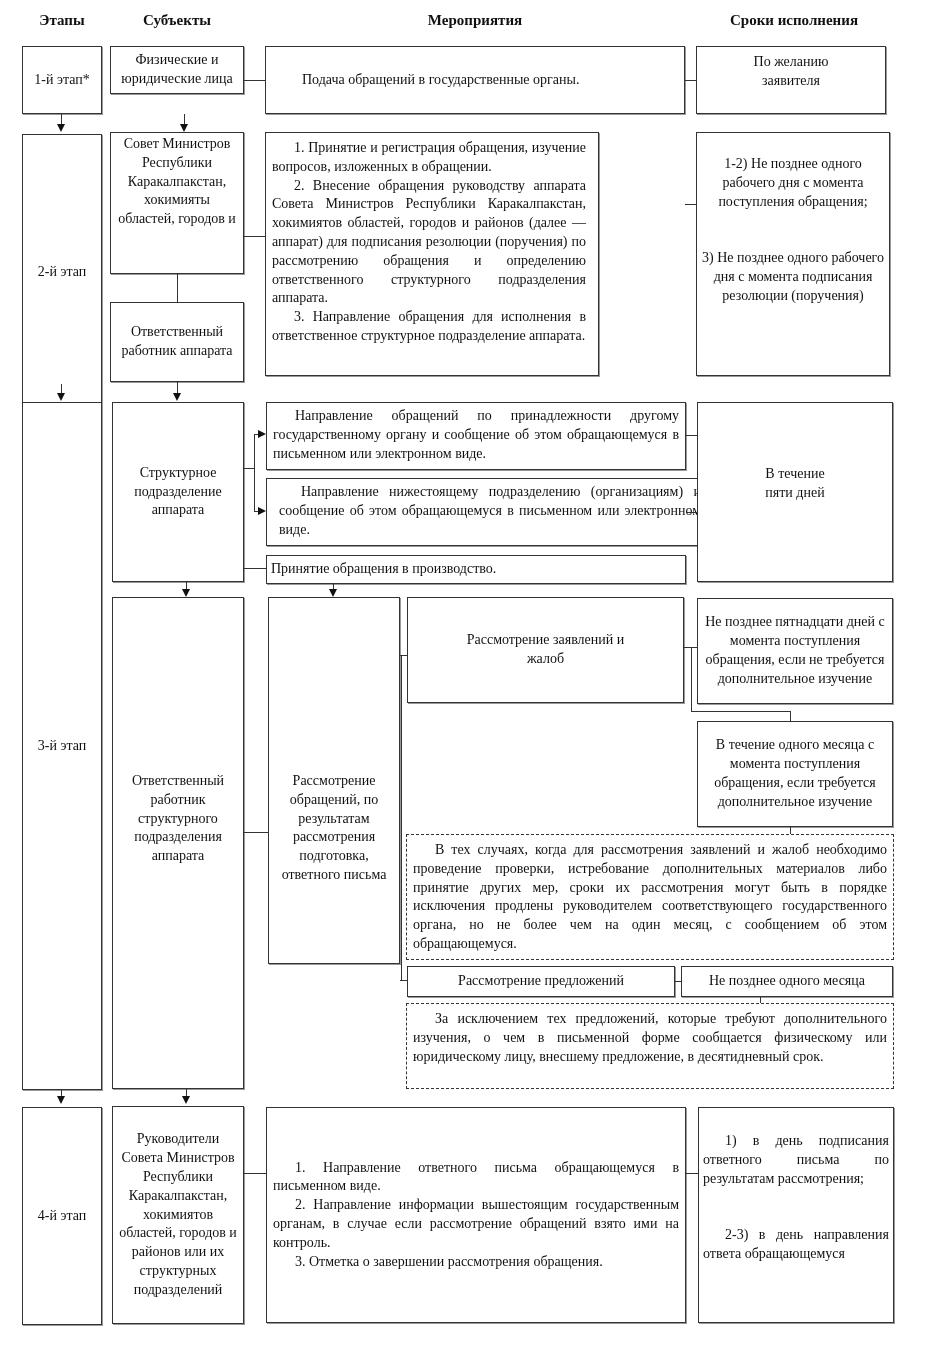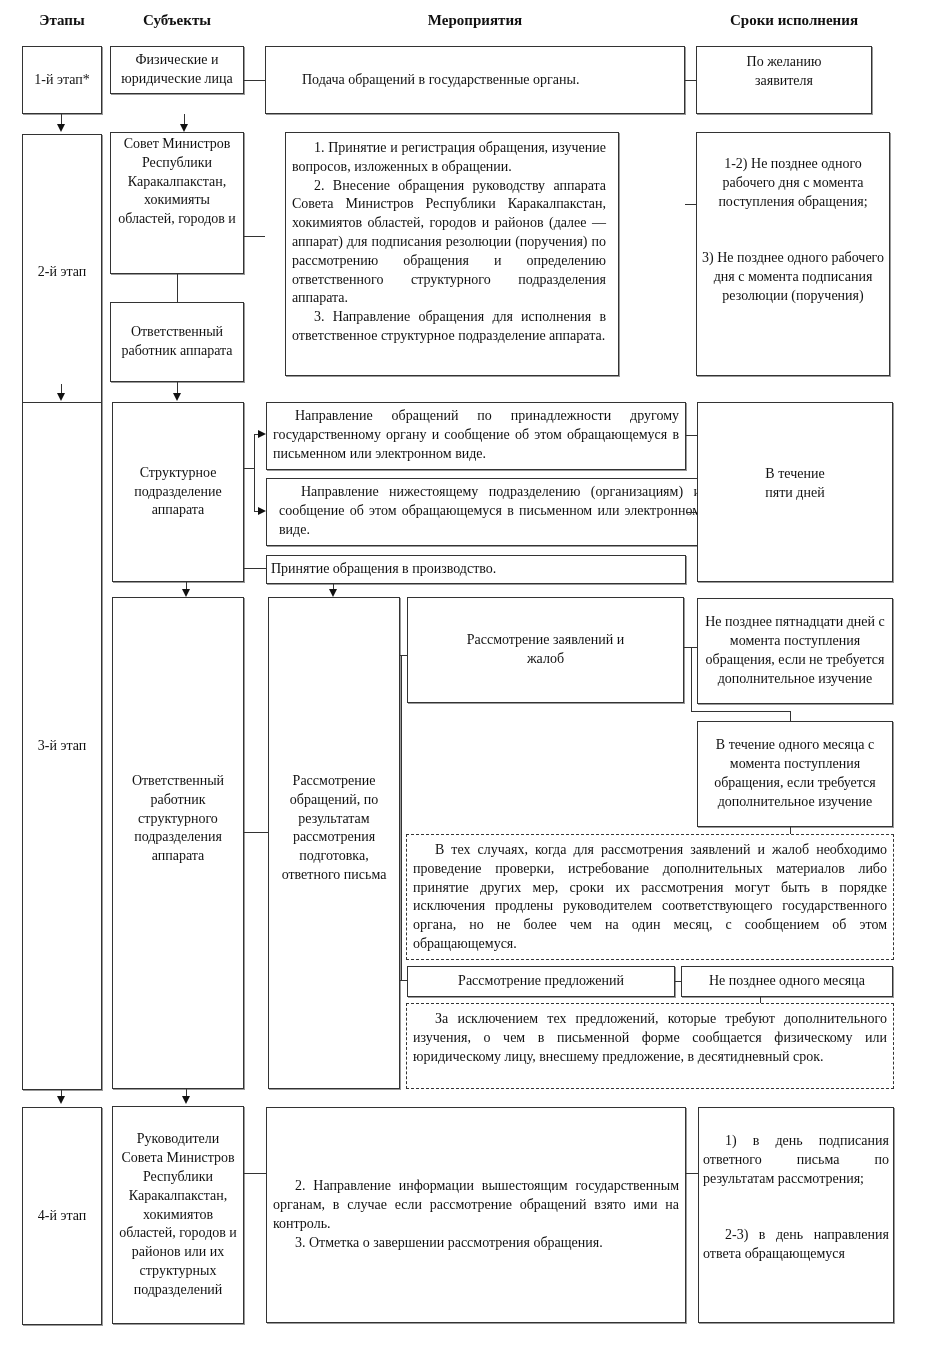--- a/index.html
+++ b/index.html
@@ -34,41 +34,41 @@
     <span>1-й этап*</span>
   </div>
 <div class="box" style="left:110px;top:46px;width:134px;height:48px;">
     <span>Физические и юридические лица</span>
   </div>
 <div class="hl" style="left:244px;top:80px;width:21px;"></div>
 <div class="box left" style="left:265px;top:46px;width:420px;height:68px;padding-left:36px;">
     <span>Подача обращений в государственные органы.</span>
   </div>
 <div class="hl" style="left:685px;top:80px;width:11px;"></div>
-<div class="box" style="left:696px;top:46px;width:176px;height:68px;align-items:flex-start;padding-top:6px;">
+<div class="box" style="left:696px;top:46px;width:190px;height:68px;align-items:flex-start;padding-top:6px;">
     <span style="width:120px;">По желанию заявителя</span>
   </div>
 
 <div class="vl" style="left:61px;top:114px;height:12px;"></div>
 <div class="arr" style="left:57px;top:124px;"></div>
 <div class="vl" style="left:184px;top:114px;height:12px;"></div>
 <div class="arr" style="left:180px;top:124px;"></div>
 
 <div class="box" style="left:22px;top:134px;width:80px;height:276px;">
     <span>2-й этап</span>
   </div>
 <div class="box" style="left:110px;top:132px;width:134px;height:142px;align-items:flex-start;">
     <span>Совет Министров Республики Каракалпакстан, хокимияты областей, городов и</span>
   </div>
 <div class="vl" style="left:177px;top:274px;height:28px;"></div>
 <div class="box" style="left:110px;top:302px;width:134px;height:80px;">
     <span>Ответственный работник аппарата</span>
   </div>
 <div class="hl" style="left:244px;top:236px;width:21px;"></div>
-<div class="box top" style="left:265px;top:132px;width:334px;height:244px;padding:6px 12px 4px 6px;margin-left:20px;">
+<div class="box top" style="left:265px;top:132px;width:334px;height:244px;padding:6px 12px 4px 6px;">
   <div class="just">
     <p>1. Принятие и регистрация обращения, изучение вопросов, изложенных в обращении.</p>
     <p>2. Внесение обращения руководству аппарата Совета Министров Республики Каракалпакстан, хокимиятов областей, городов и районов (далее — аппарат) для подписания резолюции (поручения) по рассмотрению обращения и определению ответственного структурного подразделения аппарата.</p>
     <p>3. Направление обращения для исполнения в ответственное структурное подразделение аппарата.</p>
   </div>
 </div>
 <div class="hl" style="left:685px;top:204px;width:11px;"></div>
 <div class="box top" style="left:696px;top:132px;width:194px;height:244px;padding:22px 4px 4px 4px;">
   <div class="cen">
     <p>1-2) Не позднее одного рабочего дня с момента поступления обращения;</p>
@@ -120,21 +120,21 @@
 
 <div class="vl" style="left:186px;top:582px;height:8px;"></div>
 <div class="arr" style="left:182px;top:589px;"></div>
 <div class="vl" style="left:333px;top:584px;height:6px;"></div>
 <div class="arr" style="left:329px;top:589px;"></div>
 
 <div class="box top" style="left:112px;top:597px;width:132px;height:492px;padding-top:174px;">
     <span>Ответственный работник структурного подразделения аппарата</span>
   </div>
 <div class="hl" style="left:244px;top:832px;width:24px;"></div>
-<div class="box top" style="left:268px;top:597px;width:132px;height:492px;padding-top:174px;">
+<div class="box top" style="left:268px;top:597px;width:132px;height:367px;padding-top:174px;">
     <span>Рассмотрение обращений, по результатам рассмотрения подготовка, ответного письма</span>
   </div>
 
 <div class="vl" style="left:401px;top:655px;height:325px;"></div>
 <div class="hl" style="left:400px;top:655px;width:8px;"></div>
 <div class="hl" style="left:400px;top:980px;width:8px;"></div>
 
 <div class="box" style="left:407px;top:597px;width:277px;height:106px;">
     <span style="width:180px;">Рассмотрение заявлений и жалоб</span>
   </div>
@@ -178,20 +178,21 @@
 
 <div class="box" style="left:22px;top:1107px;width:80px;height:218px;">
     <span>4-й этап</span>
   </div>
 <div class="box" style="left:112px;top:1106px;width:132px;height:218px;">
     <span>Руководители Совета Министров Республики Каракалпакстан, хокимиятов областей, городов и районов или их структурных подразделений</span>
   </div>
 <div class="hl" style="left:244px;top:1173px;width:22px;"></div>
 <div class="box" style="left:266px;top:1107px;width:420px;height:216px;padding:4px 6px;">
   <div class="just">
+    <p>1. Направление ответного письма обращающемуся в письменном виде.</p>
     <p>2. Направление информации вышестоящим государственным органам, в случае если рассмотрение обращений взято ими на контроль.</p>
     <p>3. Отметка о завершении рассмотрения обращения.</p>
   </div>
 </div>
 <div class="hl" style="left:686px;top:1173px;width:12px;"></div>
 <div class="box top" style="left:698px;top:1107px;width:196px;height:216px;padding:24px 4px 4px 4px;">
   <div class="just">
     <p>1) в день подписания ответного письма по результатам рассмотрения;</p>
     <p style="height:38px;text-indent:0"></p>
     <p>2-3) в день направления ответа обращающемуся</p>

